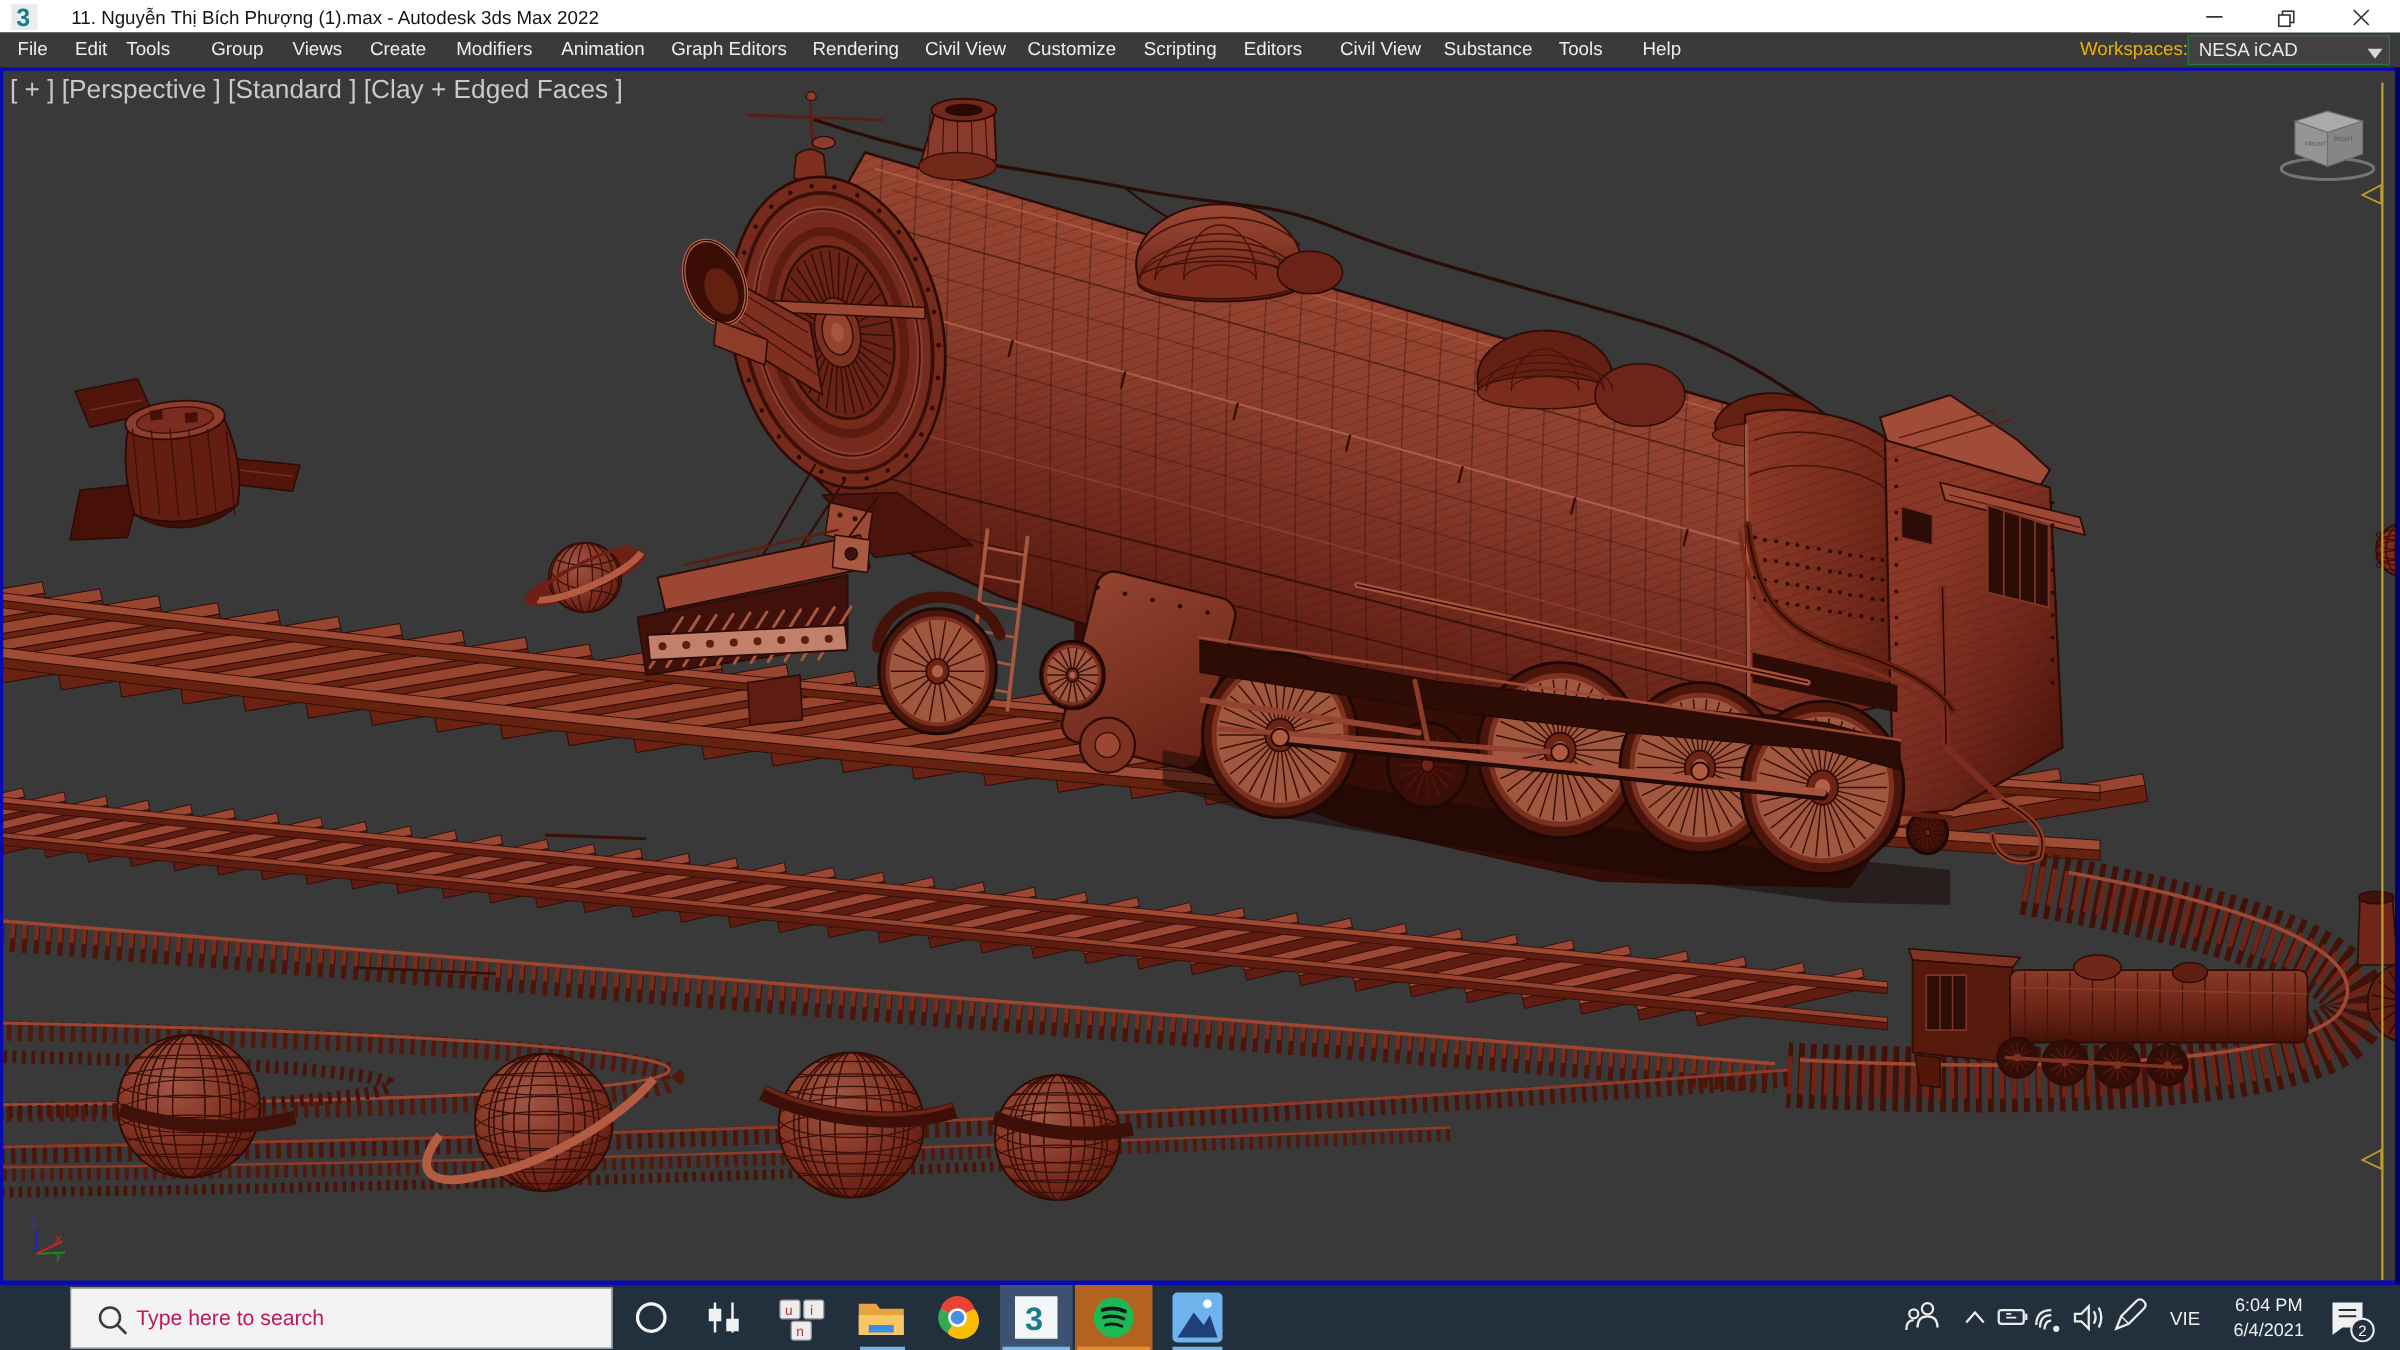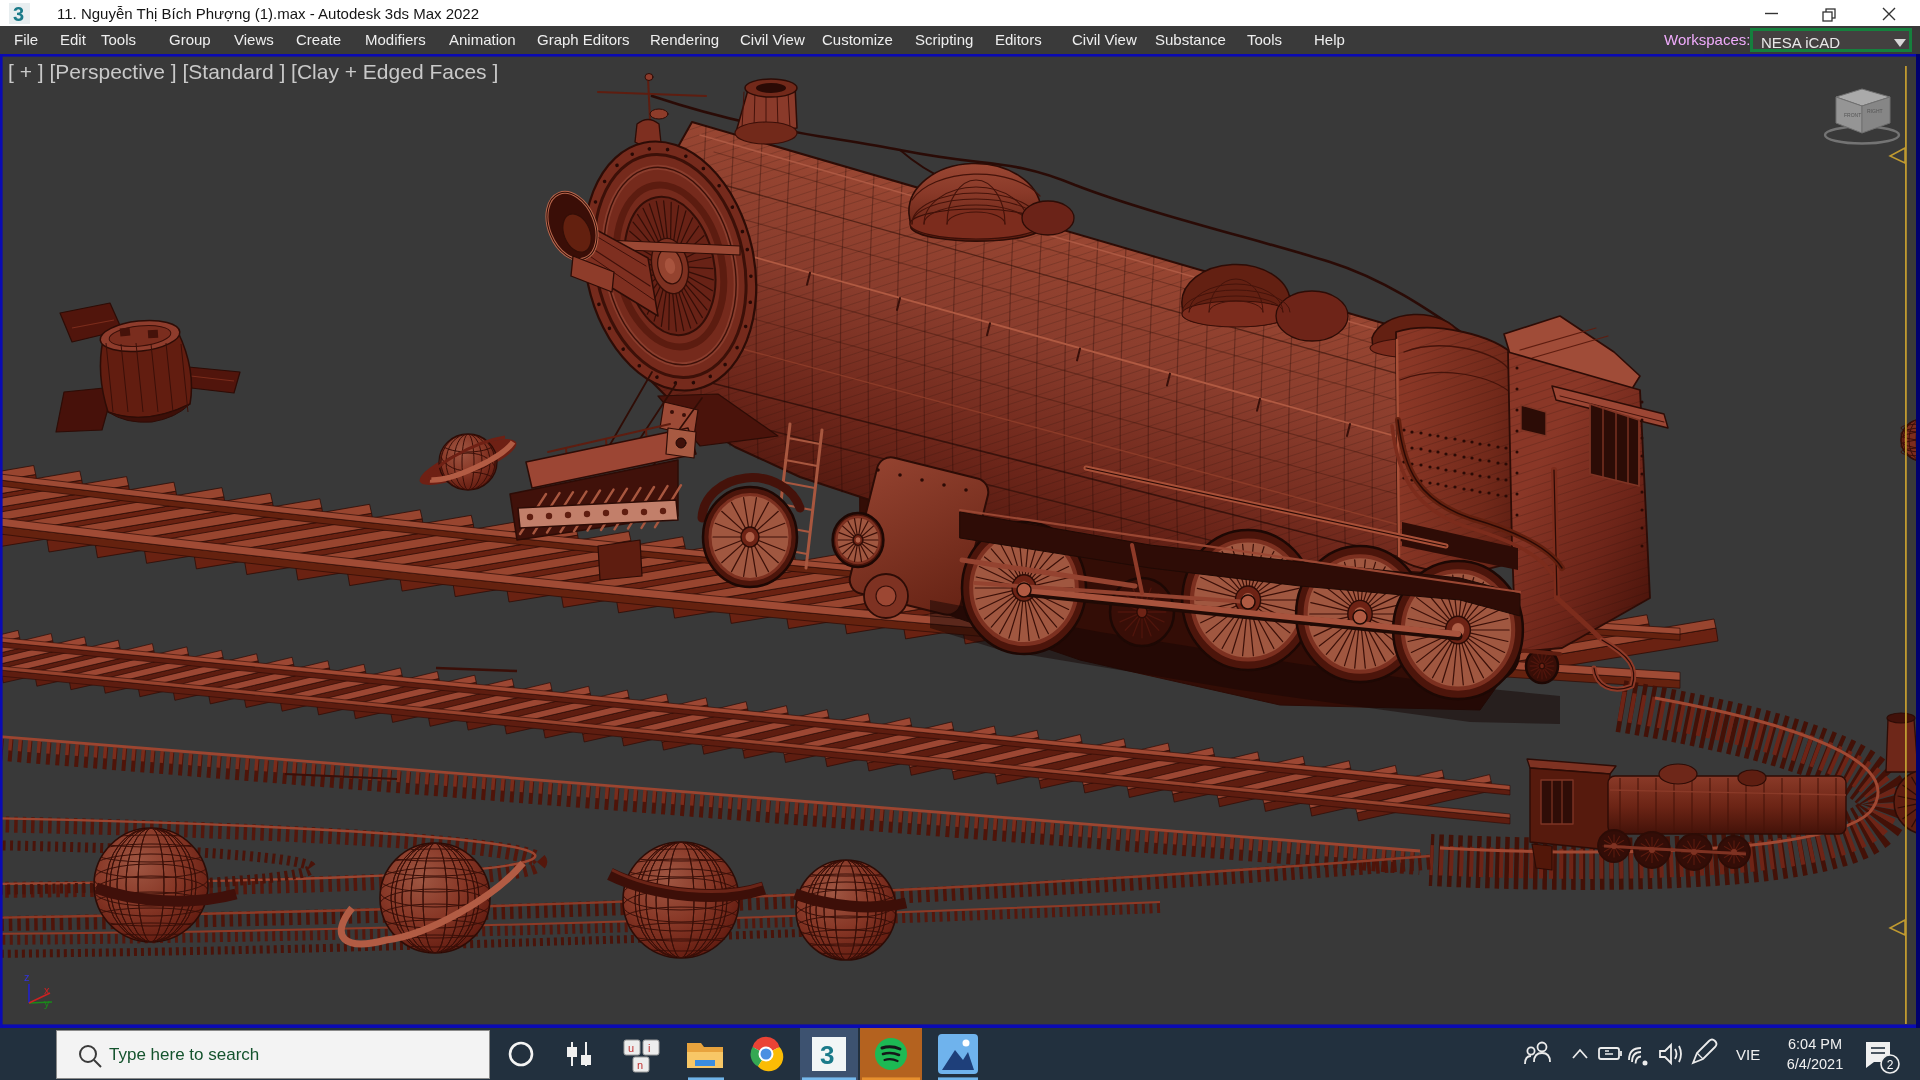--- a/index.html
+++ b/index.html
@@ -1,20 +1,20 @@
 <!DOCTYPE html>
 <html><head><meta charset="utf-8">
 <style>
 *{margin:0;padding:0;box-sizing:border-box}
 body{width:1920px;height:1080px;overflow:hidden;font-family:"Liberation Sans",sans-serif;background:#393939;position:relative}
 .titlebar{position:absolute;left:0;top:0;width:1920px;height:26px;background:#ffffff;color:#111;font-size:15px}
 .menubar{position:absolute;left:0;top:26px;width:1704px;height:28px;background:#3a3a3a;color:#eeeeee;font-size:15px}
 .vplabel{position:absolute;left:8px;top:60px;color:#c9c9c9;font-size:21px;z-index:5}
 .taskbar{position:absolute;left:0;top:1028px;width:1920px;height:52px;background:#22303e;color:#f0f0f0}
-.sbox{position:absolute;left:56px;top:2px;width:434px;height:49px;background:#f3f3f3;border:1px solid #8a8a8a;color:#14532d;font-size:17px;line-height:47px}
+.sbox{position:absolute;left:56px;top:2px;width:434px;height:49px;background:#f3f3f3;border:1px solid #8a8a8a;color:#be185d;font-size:17px;line-height:47px}
 svg{position:absolute;left:0;top:0}
 </style></head>
 <body>
 <div class="titlebar">
  <svg width="1920" height="26">
   <rect x="9" y="3" width="21" height="21" fill="#e8eef0"></rect>
   <text x="13" y="21" font-family="Liberation Sans, sans-serif" font-size="20" font-weight="bold" fill="#1b7b8a">3</text>
   <text x="57" y="19" font-family="Liberation Sans, sans-serif" font-size="15" fill="#151515">11. Nguyễn Thị Bích Phượng (1).max - Autodesk 3ds Max 2022</text>
   <line x1="1765" y1="13.5" x2="1778" y2="13.5" stroke="#333" stroke-width="1.4"></line>
   <rect x="1826" y="9" width="9" height="9" fill="none" stroke="#333" stroke-width="1.3"></rect>
@@ -34,22 +34,22 @@
     <span style="position:absolute;left:537px;top:0;line-height:28px">Graph Editors</span>
     <span style="position:absolute;left:650px;top:0;line-height:28px">Rendering</span>
     <span style="position:absolute;left:740px;top:0;line-height:28px">Civil View</span>
     <span style="position:absolute;left:822px;top:0;line-height:28px">Customize</span>
     <span style="position:absolute;left:915px;top:0;line-height:28px">Scripting</span>
     <span style="position:absolute;left:995px;top:0;line-height:28px">Editors</span>
     <span style="position:absolute;left:1072px;top:0;line-height:28px">Civil View</span>
     <span style="position:absolute;left:1155px;top:0;line-height:28px">Substance</span>
     <span style="position:absolute;left:1247px;top:0;line-height:28px">Tools</span>
     <span style="position:absolute;left:1314px;top:0;line-height:28px">Help</span>
- <span style="position:absolute;left:1664px;top:0;line-height:28px;color:#f0abfc">Workspaces:</span>
- <span style="position:absolute;left:1750px;top:2px;width:162px;height:24px;background:#434040;border:3px solid #15803d;color:#e8e8e8;padding-left:8px;line-height:23px">NESA iCAD</span>
+ <span style="position:absolute;left:1664px;top:0;line-height:28px;color:#eab308">Workspaces:</span>
+ <span style="position:absolute;left:1750px;top:2px;width:162px;height:24px;background:#434040;border:1px solid #15803d;color:#e8e8e8;padding-left:8px;line-height:23px">NESA iCAD</span>
  <svg width="14" height="10" style="position:absolute;left:1893px;top:12px">
       <polygon points="1,1 13,1 7,9" fill="#d8d8d8"></polygon>
     </svg>
 </div>
 <div class="vplabel">[ + ] [Perspective ] [Standard ] [Clay + Edged Faces ]</div>
 <svg width="1920" height="1080" viewBox="0 0 1920 1080">
 <defs>
 <linearGradient id="boilerG" gradientUnits="userSpaceOnUse" x1="1020" y1="130" x2="874" y2="629">
  <stop offset="0" stop-color="#833626"></stop>
         <stop offset="0.16" stop-color="#984632"></stop>

